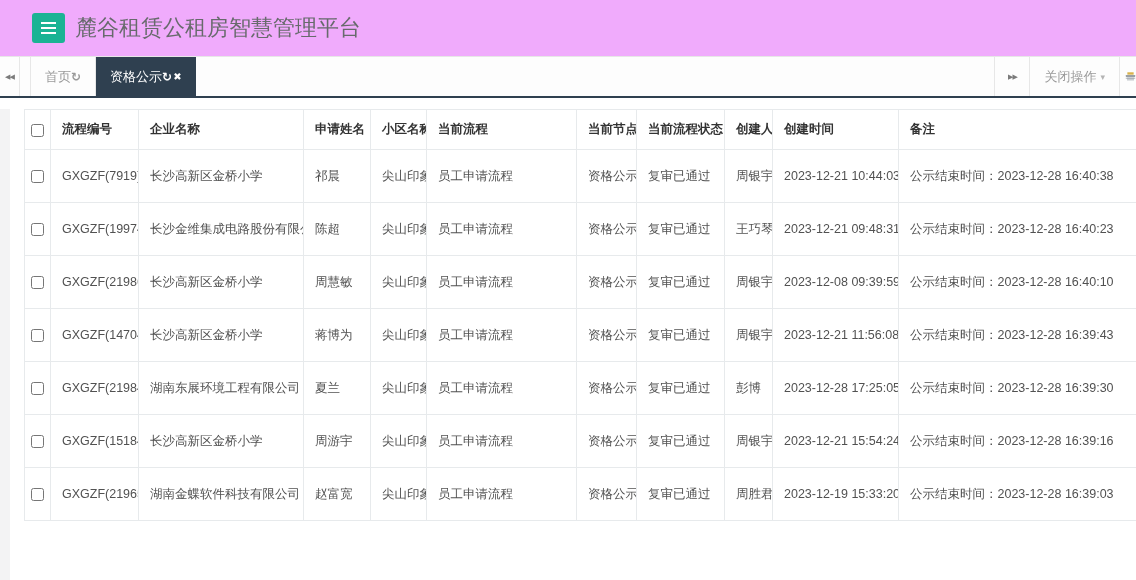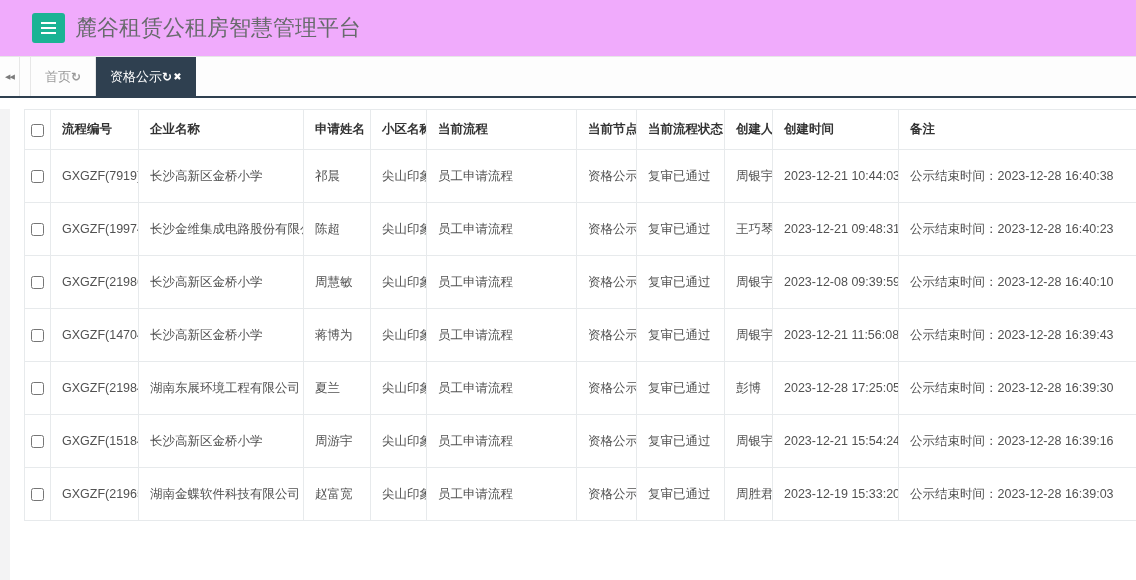--- a/index.html
+++ b/index.html
@@ -75,20 +75,37 @@
     <span>首页</span>
     <span class="refresh">↻</span>
   </div>
 
   <div class="tab active">
     <span>资格公示</span>
     <span class="refresh">↻</span>
     <span class="close">✖</span>
   </div>
 
+  <div class="right-group">
+    <button class="scroll-btn">
+      <span>▶▶</span>
+    </button>
+    <div class="dropdown">
+      <span>关闭操作</span>
+      <span class="caret">▾</span>
+    </div>
+    <div class="partial-icon-box">
+      <svg width="28" height="26" viewBox="0 0 28 26">
+        <rect x="6" y="1" width="16" height="6" fill="#d8b24a"></rect>
+        <rect x="2" y="8" width="24" height="5" rx="1" fill="#9aa0a6"></rect>
+        <rect x="5" y="14" width="18" height="8" fill="#c9cdd1"></rect>
+        <rect x="2" y="15" width="24" height="2" fill="#9aa0a6"></rect>
+      </svg>
+    </div>
+  </div>
 </div>
 
 <div class="content">
   <div class="left-gutter"></div>
   <div class="table-wrap">
     <table>
       <thead>
         <tr>
           <th class="col-check">
             <input type="checkbox" style="">

